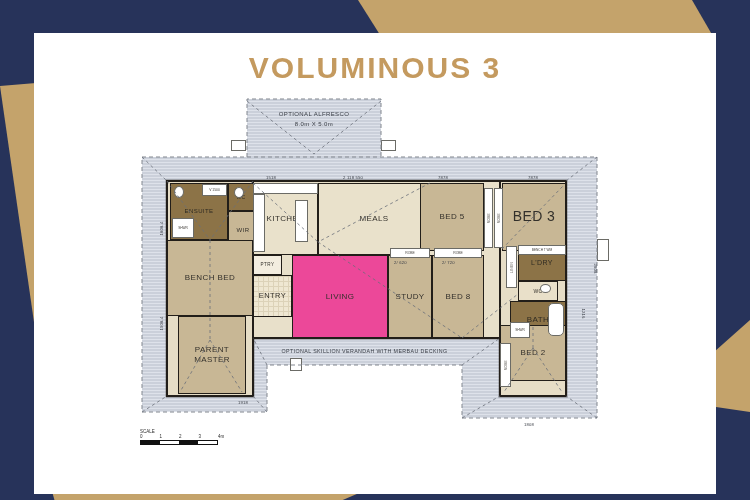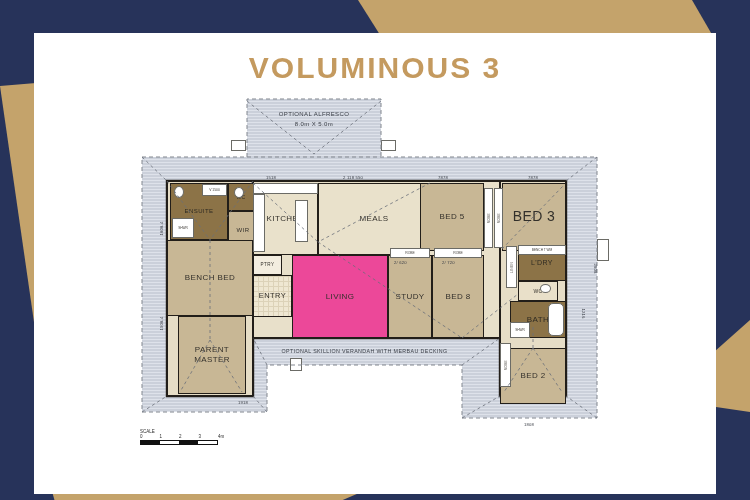--- a/index.html
+++ b/index.html
@@ -109,21 +109,21 @@
         </div>
         <div class="room" style="left: 380px; top: 149px; width: 48px; height: 36px; background: rgb(140, 115, 71);">
           <span style="font-size: 7px; color: rgb(46, 42, 34);">L'DRY</span>
         </div>
         <div class="room" style="left: 380px; top: 185px; width: 40px; height: 20px; background: rgb(233, 224, 201);">
           <span style="font-size: 5px;">WC</span>
         </div>
         <div class="room" style="left: 372px; top: 205px; width: 56px; height: 37px; background: rgb(140, 115, 71);">
           <span style="font-size: 8px; color: rgb(46, 42, 34);">BATH</span>
         </div>
-        <div class="room" style="left: 362px; top: 252px; width: 66px; height: 56px; background: rgb(200, 183, 149);">
+        <div class="room" style="left: 362px; top: 229px; width: 66px; height: 56px; background: rgb(200, 183, 149);">
           <span style="font-size: 8px;">BED 2</span>
         </div>
       </div>
     <div id="fixtures">
         <div class="fixture" style="left: 93px; top: 44px; width: 15px; height: 11px;"></div>
         <div class="fixture" style="left: 243px; top: 44px; width: 15px; height: 11px;"></div>
         <div class="fixture" style="left: 115px; top: 87px; width: 65px; height: 11px;"></div>
         <div class="fixture" style="left: 115px; top: 98px; width: 12px; height: 58px;"></div>
         <div class="fixture" style="left: 157px; top: 104px; width: 13px; height: 42px;"></div>
         <div class="fixture" style="left: 64px; top: 88px; width: 25px; height: 12px;">

